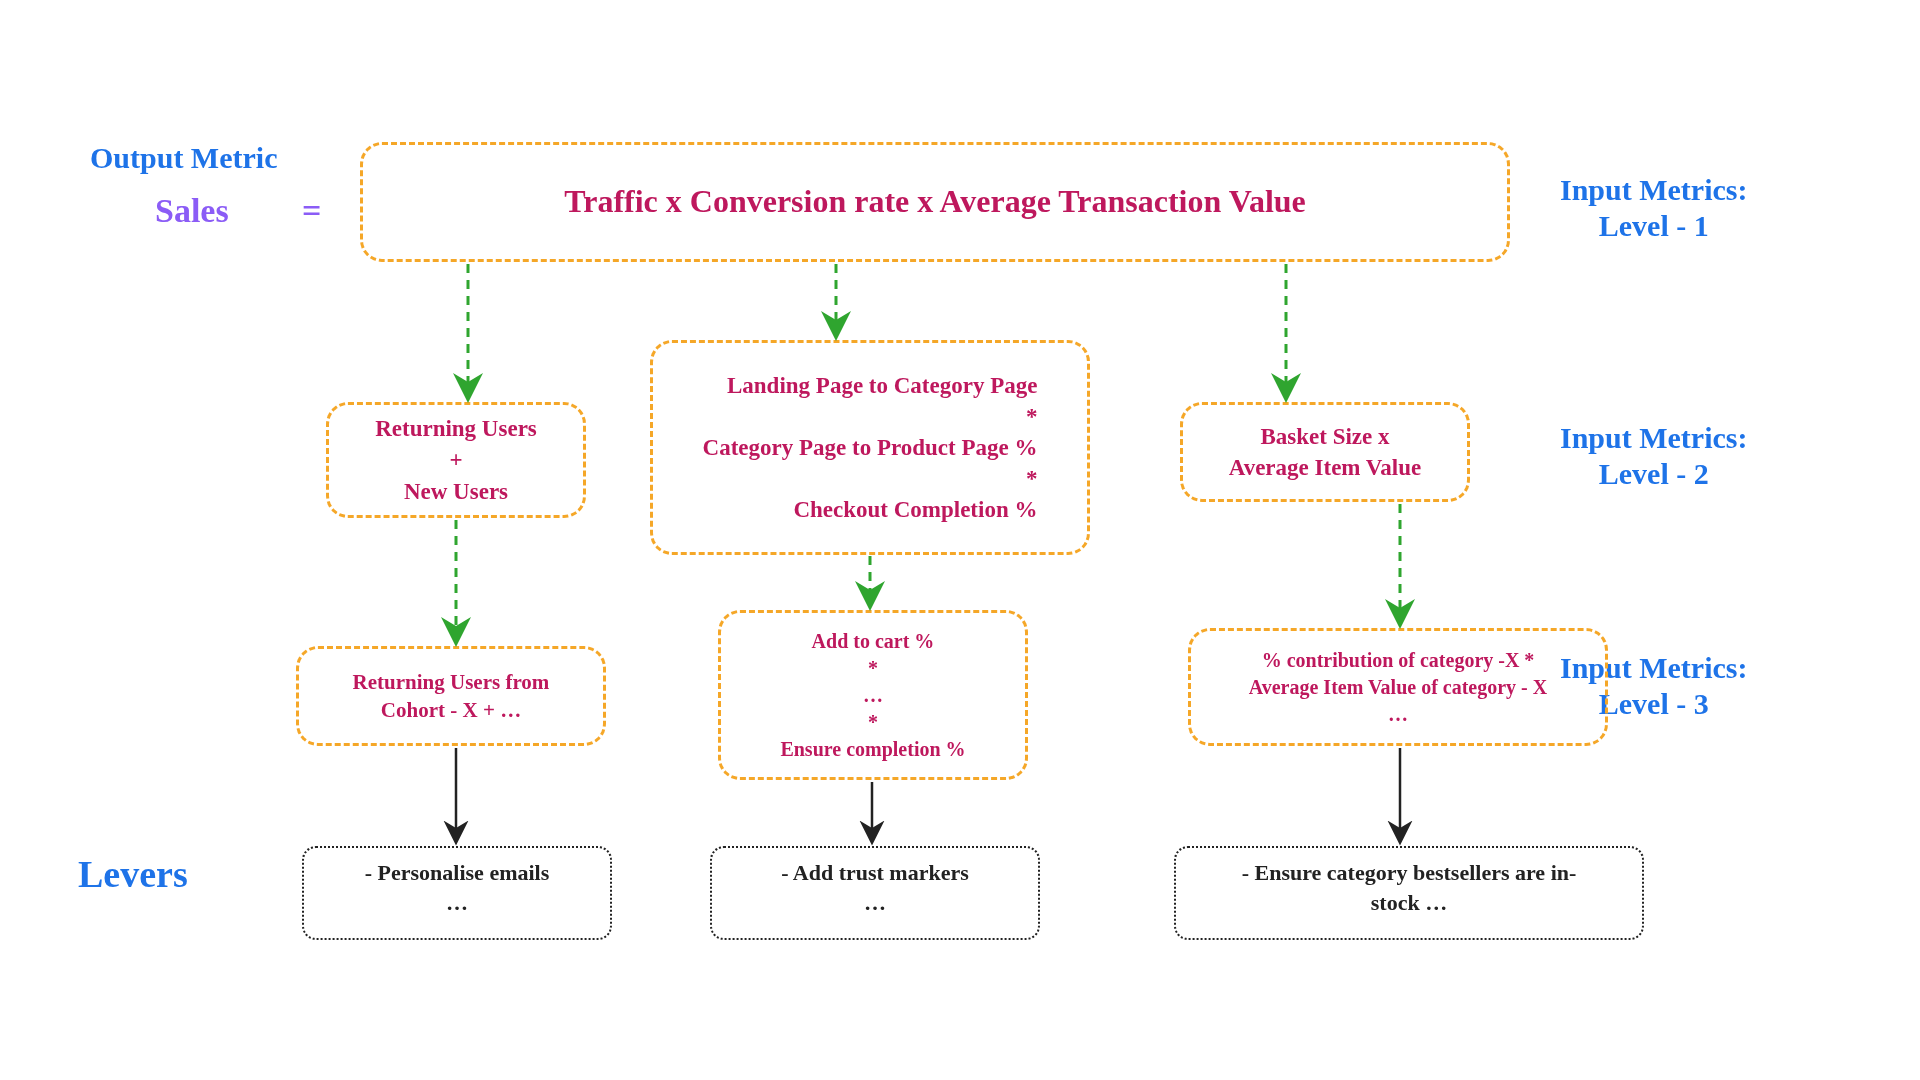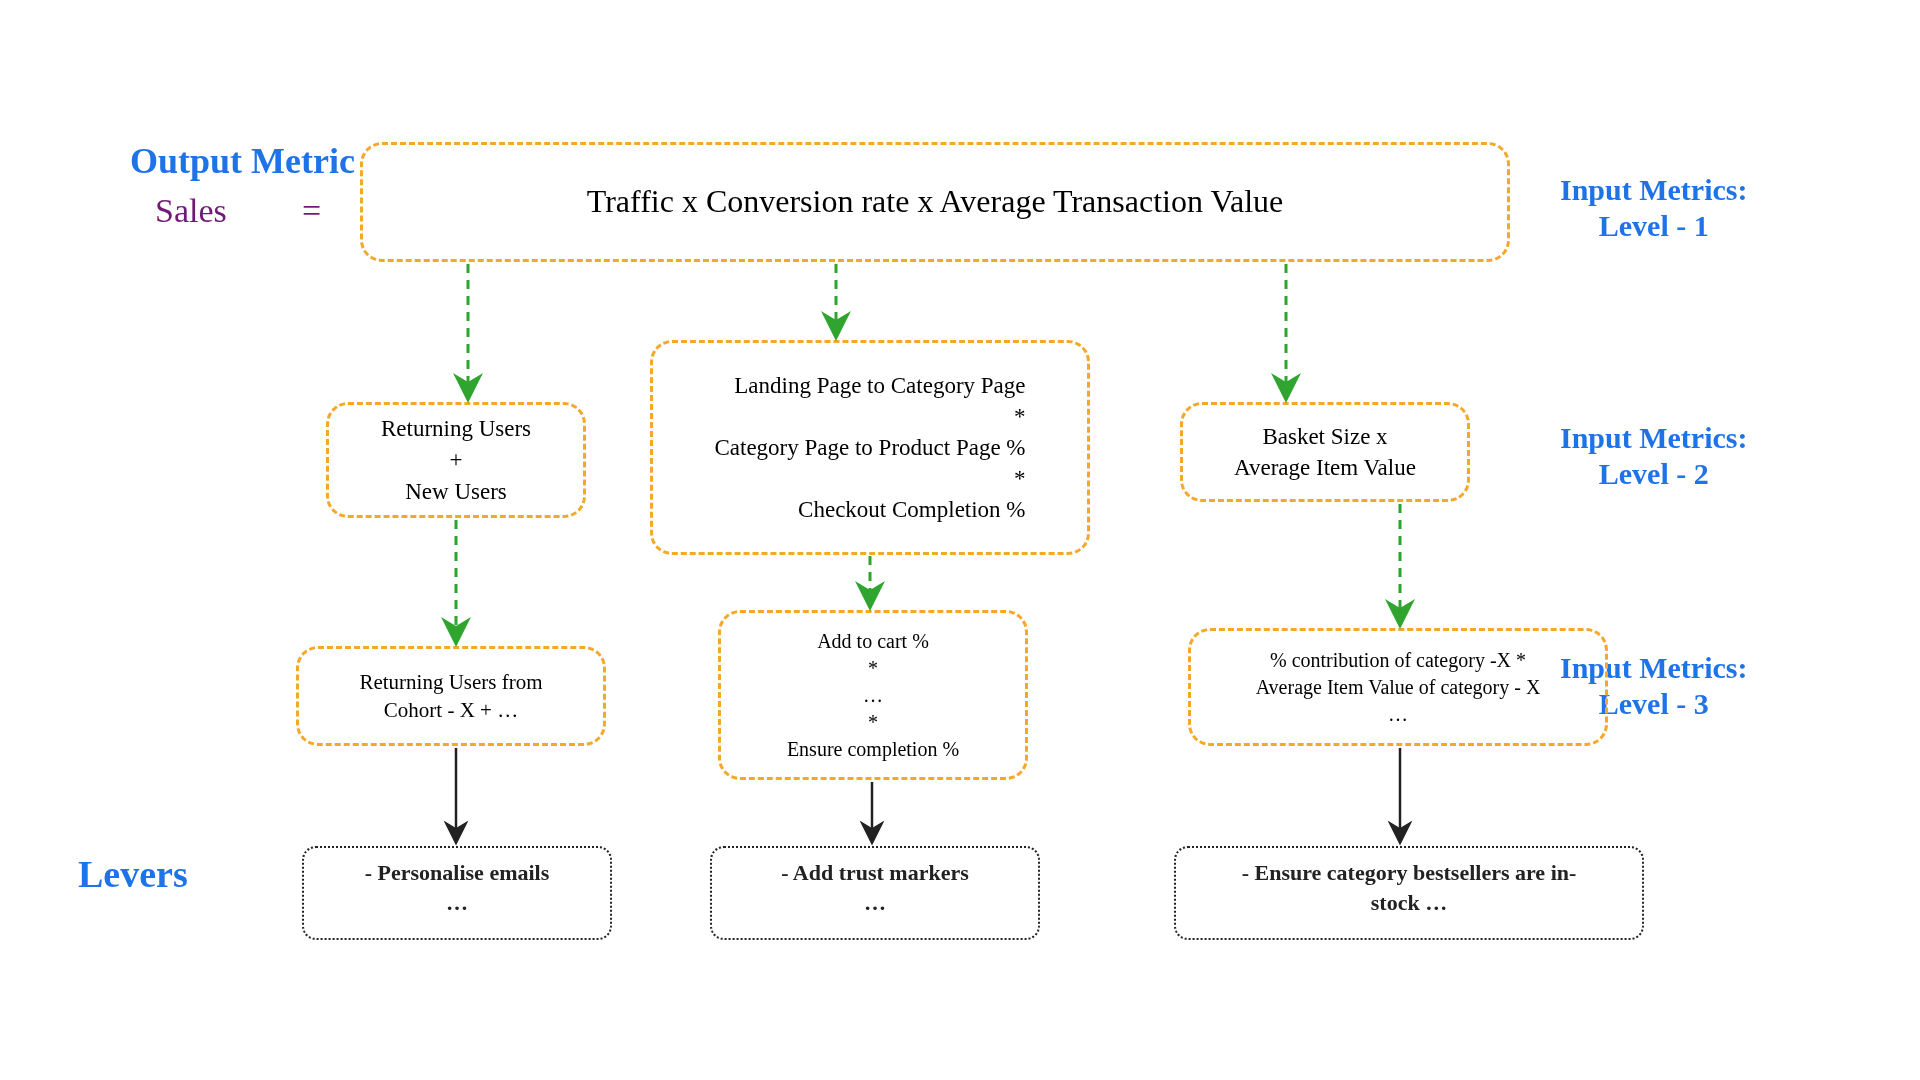--- a/index.html
+++ b/index.html
@@ -18,33 +18,33 @@
   }
   .label-blue {
     position: absolute;
     color: #1e73e8;
     font-weight: 600;
     text-align: center;
     line-height: 1.2;
   }
   .label-black {
     position: absolute;
-    color: #701a75;
-    font-weight: 400;
+    color: #8b5cf6;
+    font-weight: 700;
   }
   .box-orange {
     position: absolute;
     border: 3px dashed #f5a728;
     border-radius: 22px;
     display: flex;
     justify-content: center;
     align-items: center;
     text-align: center;
-    color: #000000;
-    font-weight: 400;
+    color: #be185d;
+    font-weight: 700;
     padding: 10px 16px;
     box-sizing: border-box;
     line-height: 1.35;
   }
   .box-dotted {
     position: absolute;
     border: 2px dotted #222;
     border-radius: 14px;
     display: flex;
     justify-content: center;
@@ -66,21 +66,21 @@
   .levers-title {
     font-size: 38px;
     text-align: center;
   }
 </style>
 </head>
 <body>
 
 <div class="canvas">
 
-  <div class="label-blue" style="left:90px; top:140px; font-size:36px;margin-left:40px;">Output Metric</div>
+  <div class="label-blue" style="left:90px; top:140px; font-size:30px;">Output Metric</div>
   <div class="label-black" style="left:155px; top:192px; font-size:34px;">Sales</div>
   <div class="label-black" style="left:302px; top:192px; font-size:34px;">=</div>
 
   <div class="box-orange" style="left:360px; top:142px; width:1150px; height:120px; font-size:32px;">
     <span>Traffic    x    Conversion rate   x   Average Transaction Value</span>
   </div>
 
   <div class="label-blue" style="left:1560px; top:172px; font-size:30px; white-space:pre-line;">Input Metrics:
 Level - 1</div>
   <div class="label-blue" style="left:1560px; top:420px; font-size:30px; white-space:pre-line;">Input Metrics:

